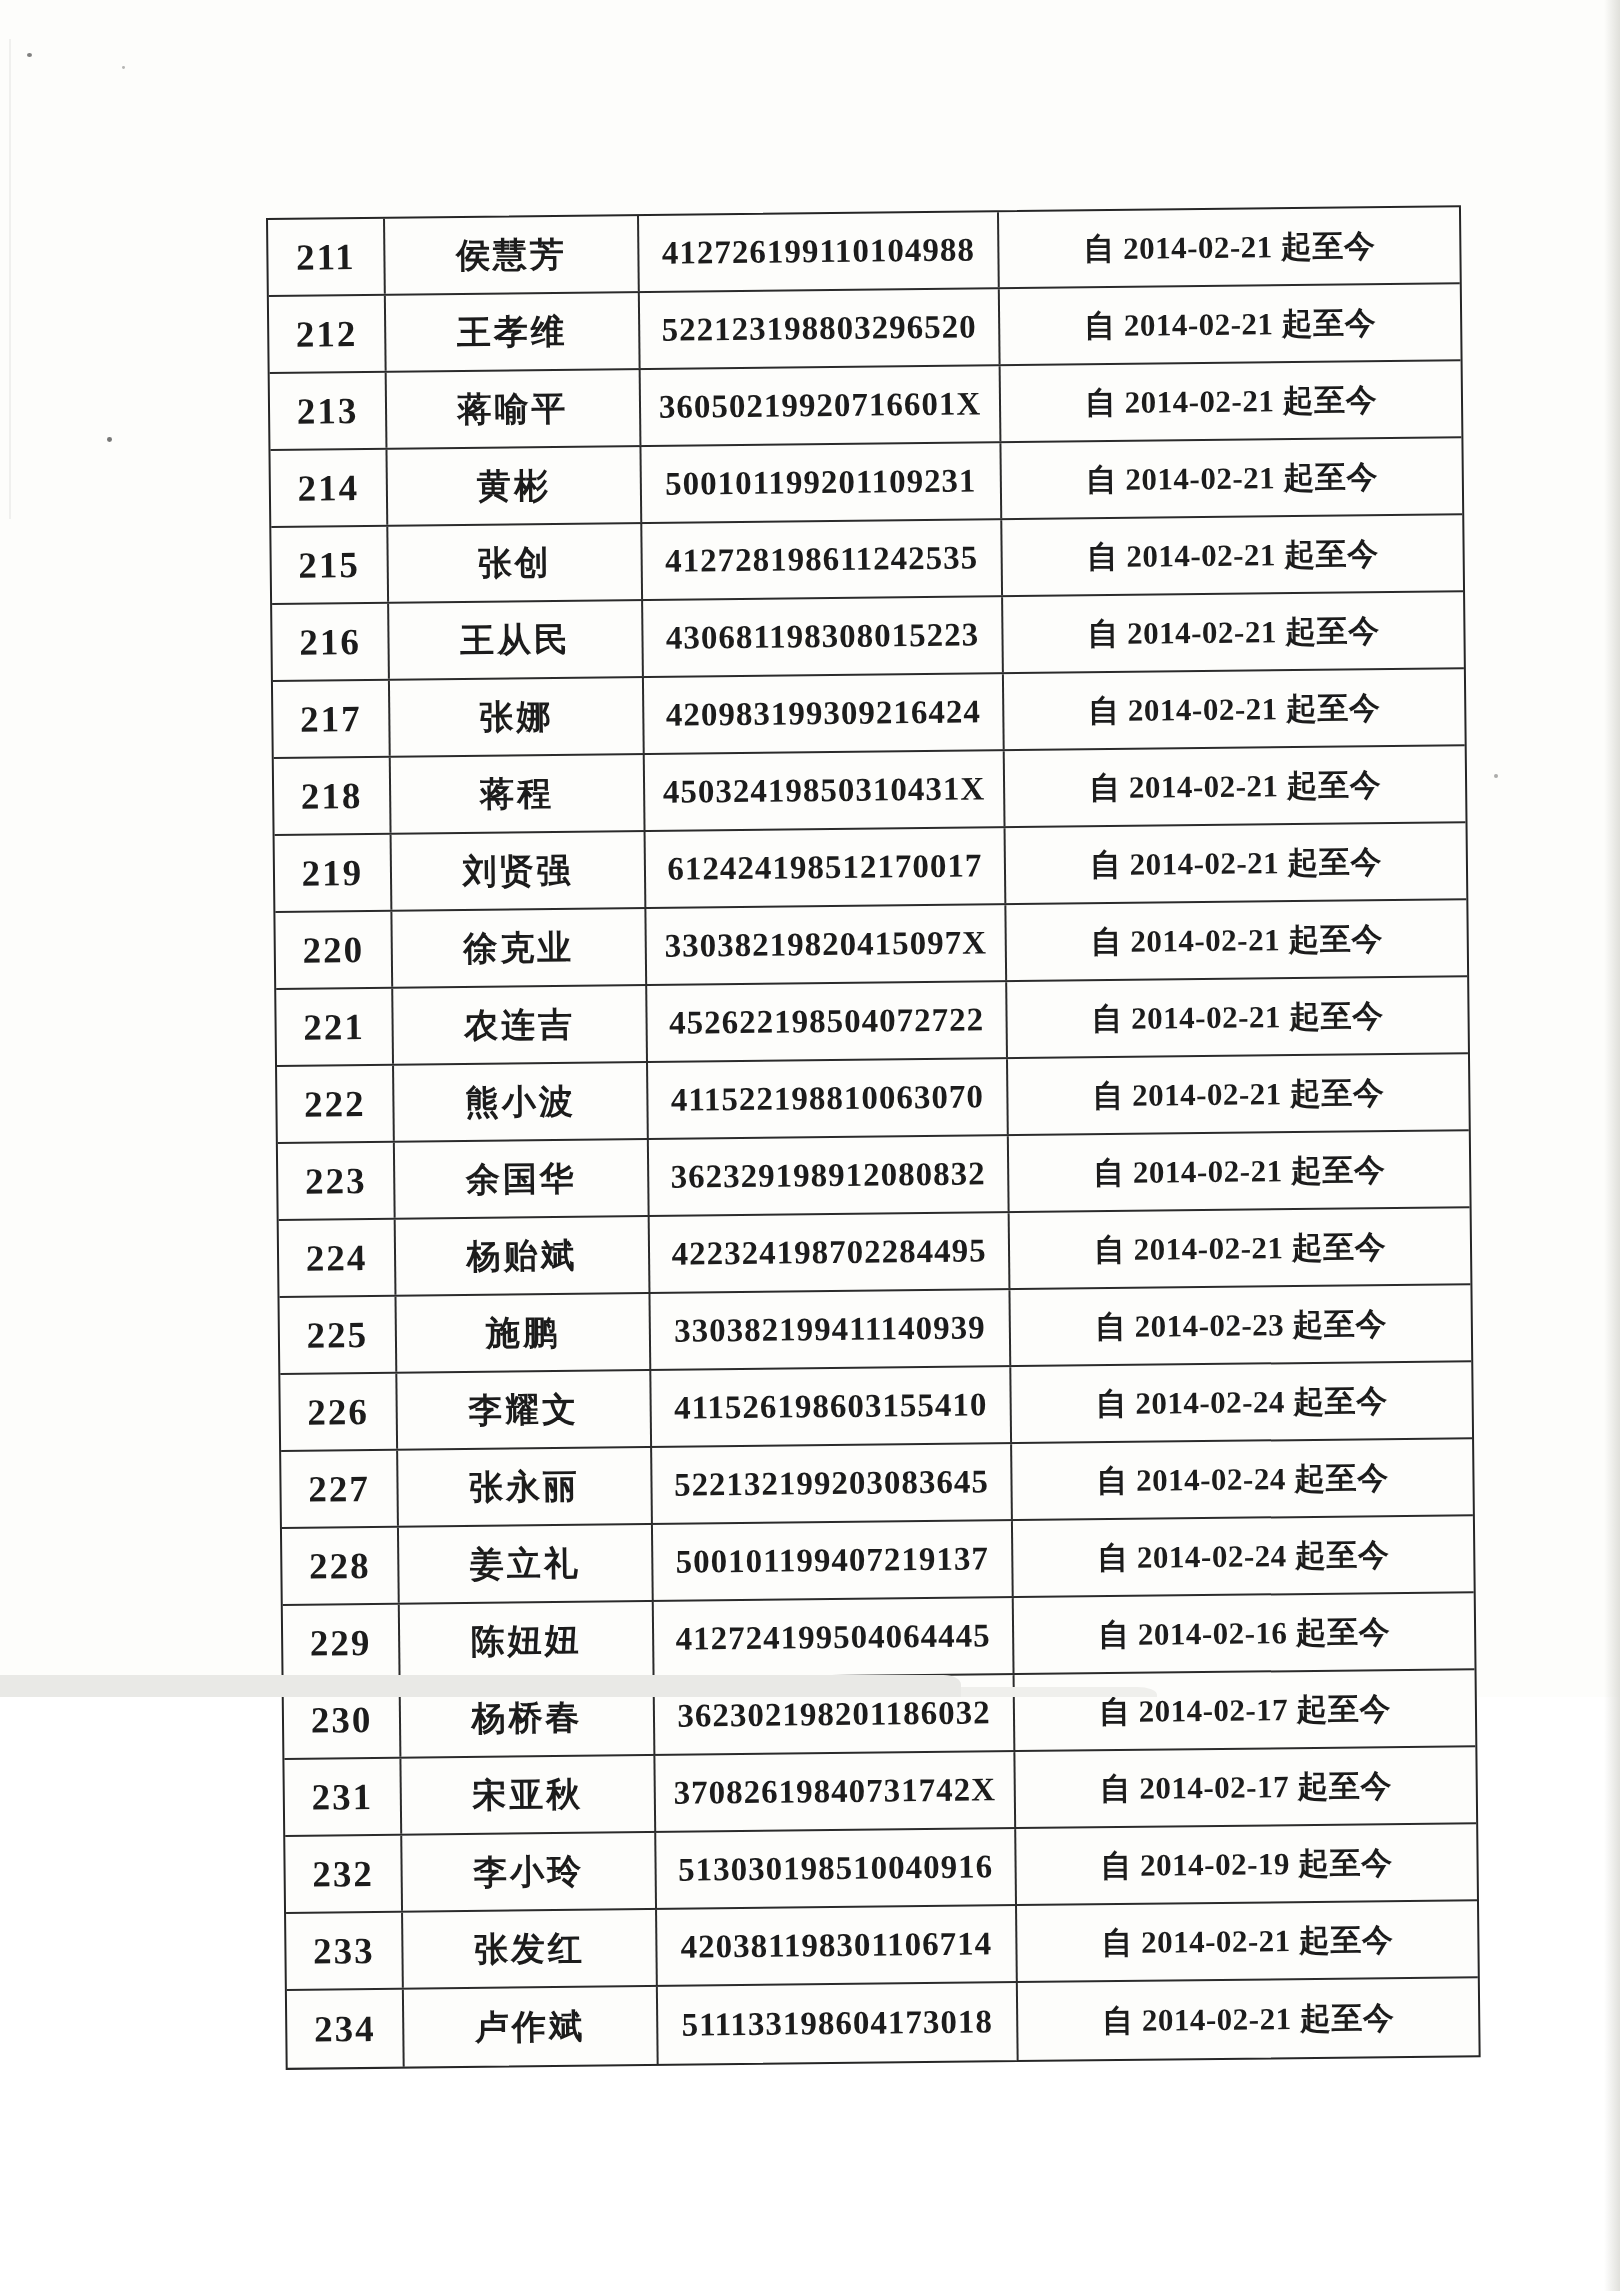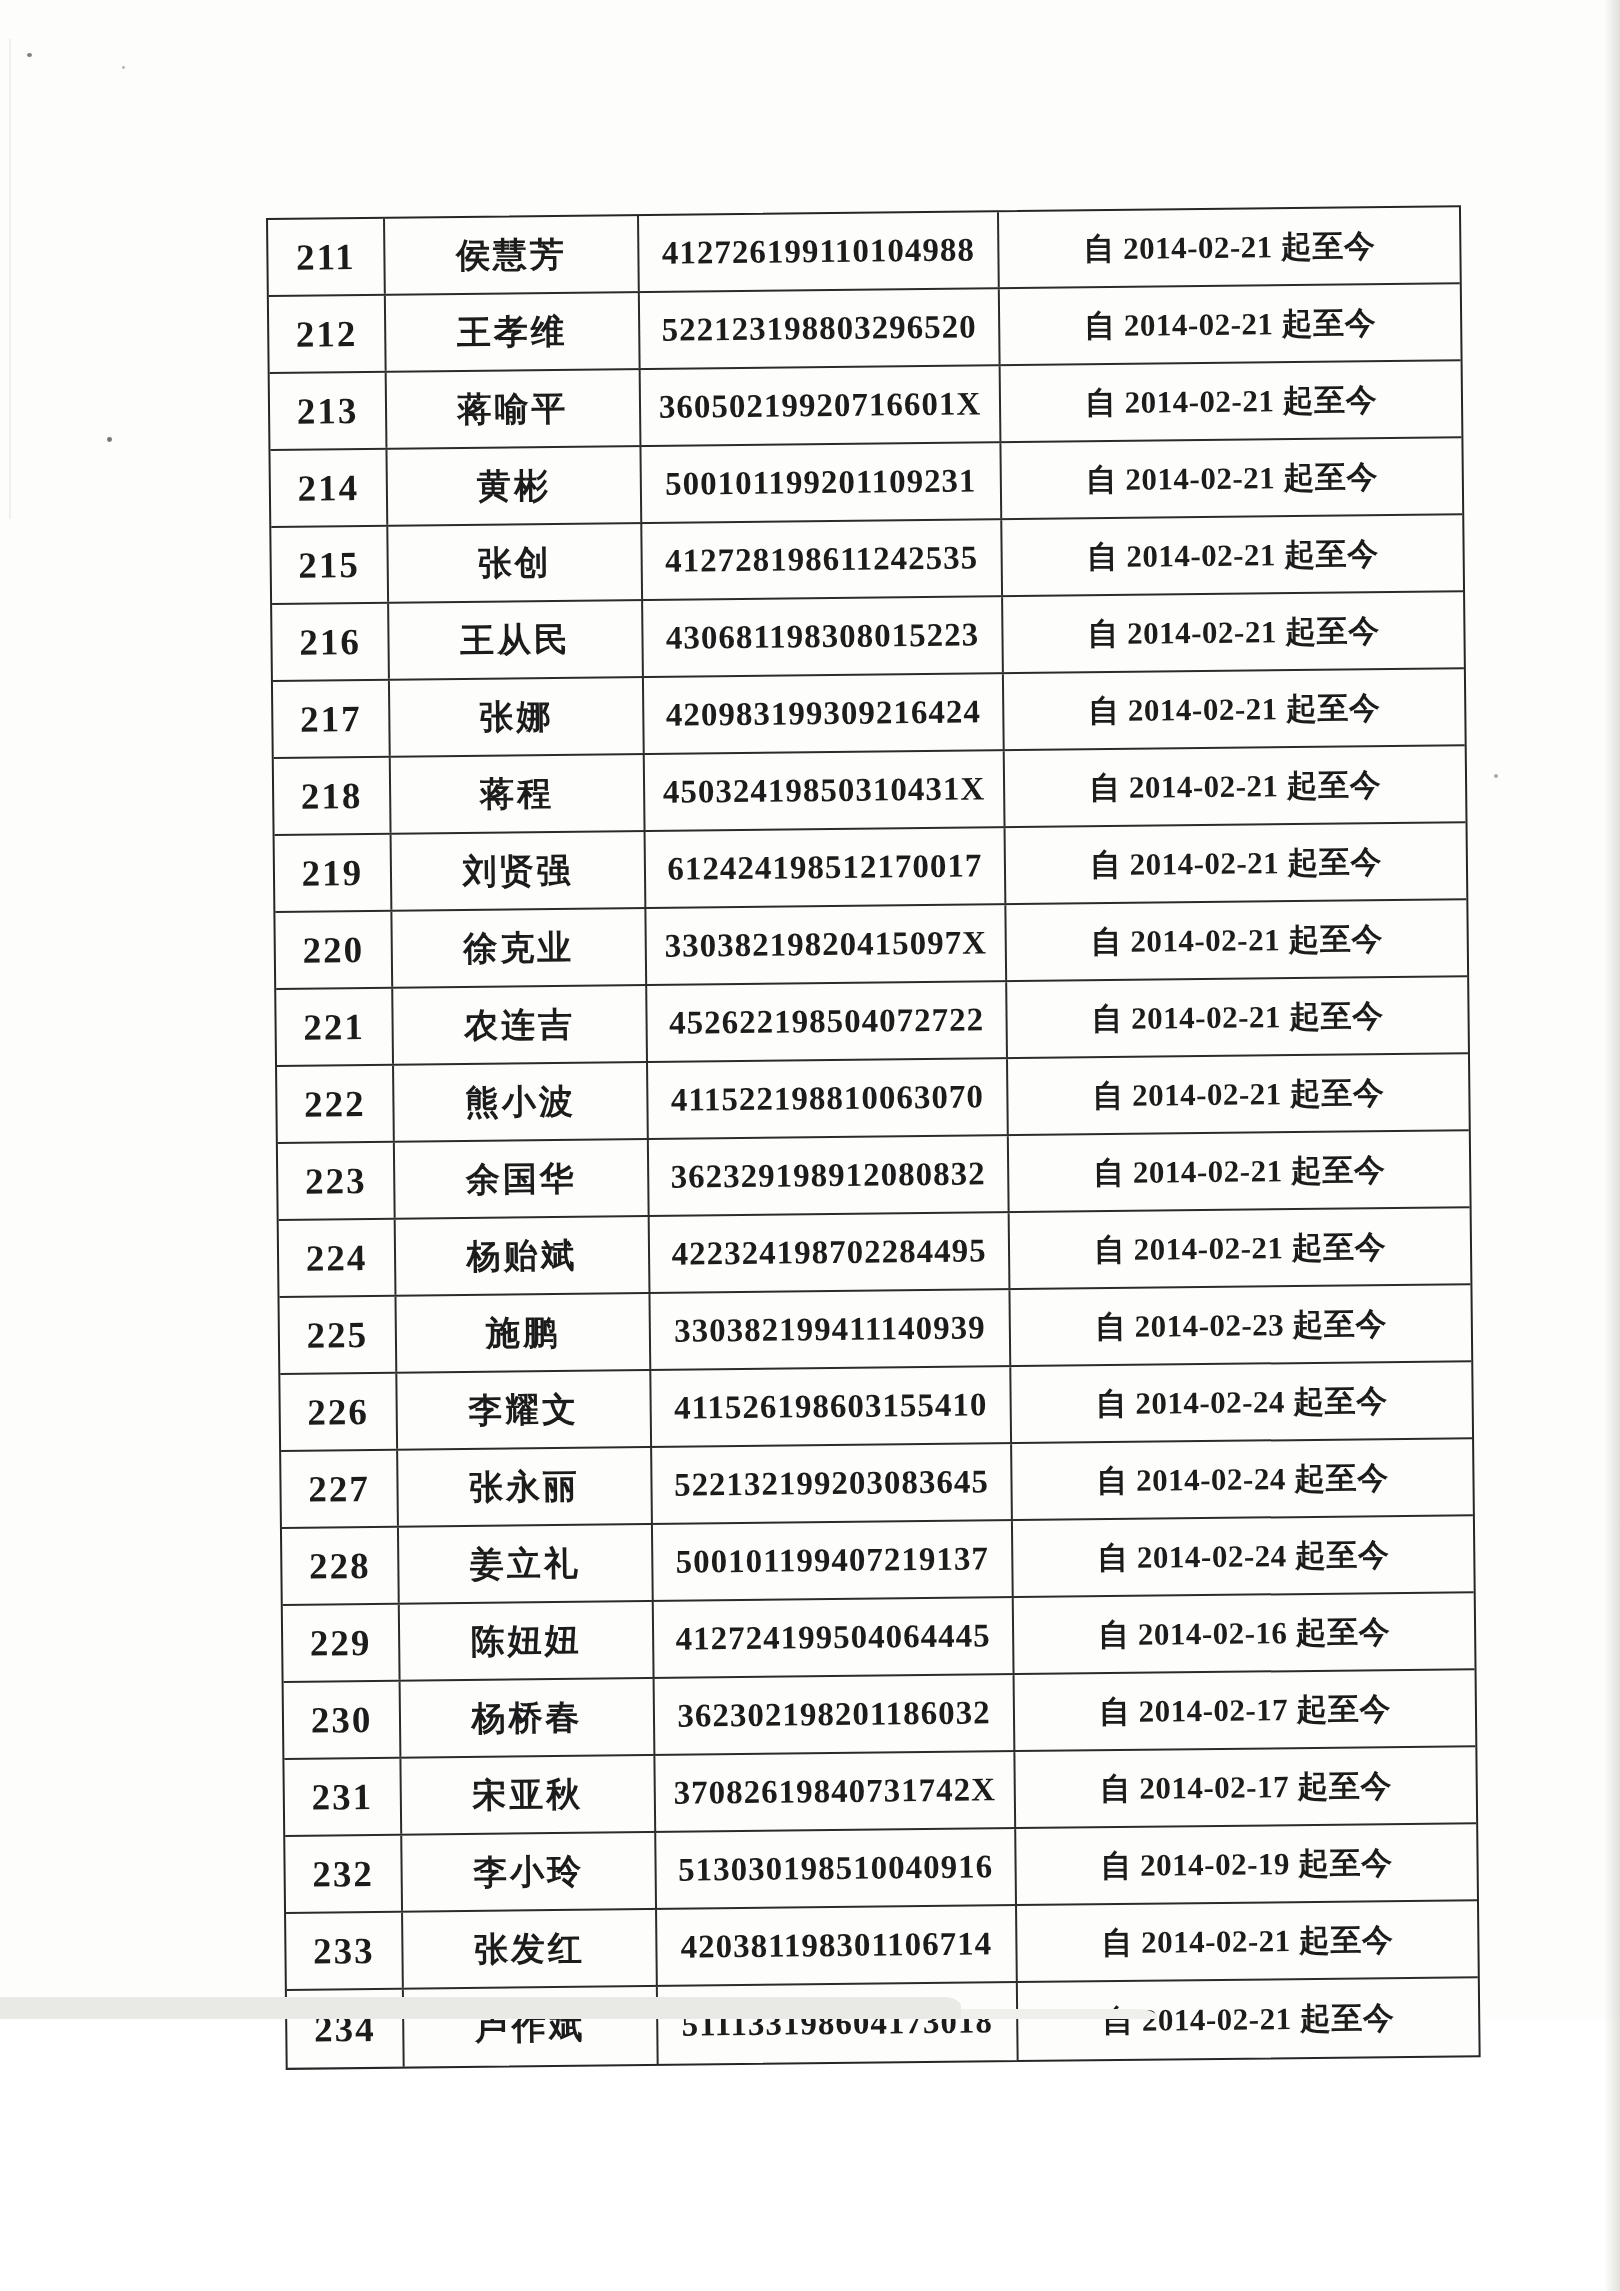--- a/index.html
+++ b/index.html
@@ -8,21 +8,21 @@
     padding: 0;
     width: 1620px;
     height: 2292px;
     overflow: hidden;
     background: #ffffff;
   }
   .page {
     position: absolute;
     left: 0; top: 0;
     width: 1620px;
-    height: 2019px;
+    height: 1697px;
     background: #fdfdfb;
     font-family: "Liberation Serif", "DejaVu Serif", serif;
     color: #1c1c1c;
   }
 
   
   .record-table {
     position: absolute;
     left: 266px;
     top: 218px;

